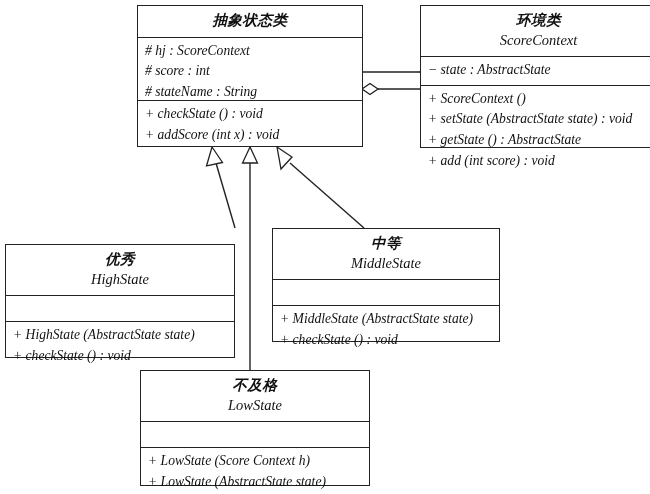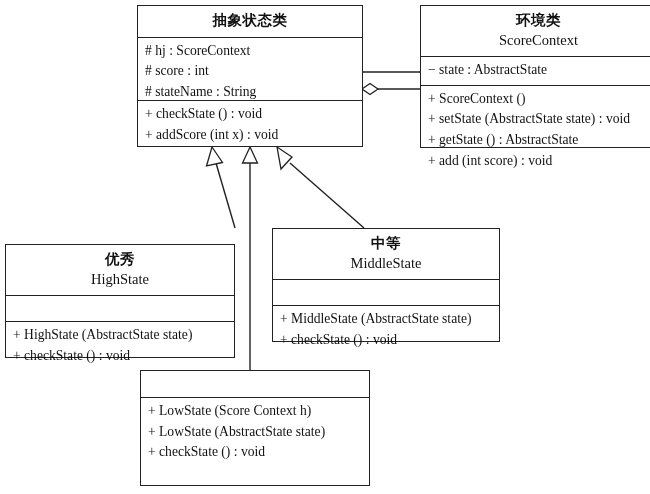--- a/index.html
+++ b/index.html
@@ -32,25 +32,27 @@
     display: flex;
     flex-direction: column;
     z-index: 2;
   }
   .compartment {
     box-sizing: border-box;
     padding: 3px 7px 4px 7px;
   }
   .compartment + .compartment {
     border-top: 1.4px solid #222222;
+    font-style: italic;
   }
   .cmp-title {
     text-align: center;
     padding-top: 5px;
     padding-bottom: 6px;
+    font-style: italic;
   }
   .cn {
     display: block;
     font-size: 14.5px;
     font-weight: bold;
     line-height: 1.35;
     color: #111111;
     letter-spacing: 0.5px;
     font-family: "DejaVu Sans", "Liberation Sans", sans-serif;
   }
@@ -156,20 +158,24 @@
       <span class="en">MiddleState</span>
     </div>
     <div class="compartment cmp-empty"></div>
     <div class="compartment">
       <span class="member">+ MiddleState (AbstractState state)</span>
       <span class="member">+ checkState () : void</span>
     </div>
   </div>
 
   <div class="uml-class" style="left:140px; top:370px; width:230px; height:116px;">
+    <div class="compartment cmp-title">
+      <span class="cn">不及格</span>
+      <span class="en">LowState</span>
+    </div>
     <div class="compartment cmp-empty"></div>
     <div class="compartment">
       <span class="member">+ LowState (Score Context h)</span>
       <span class="member">+ LowState (AbstractState state)</span>
       <span class="member">+ checkState () : void</span>
     </div>
   </div>
 
 </div>
 

